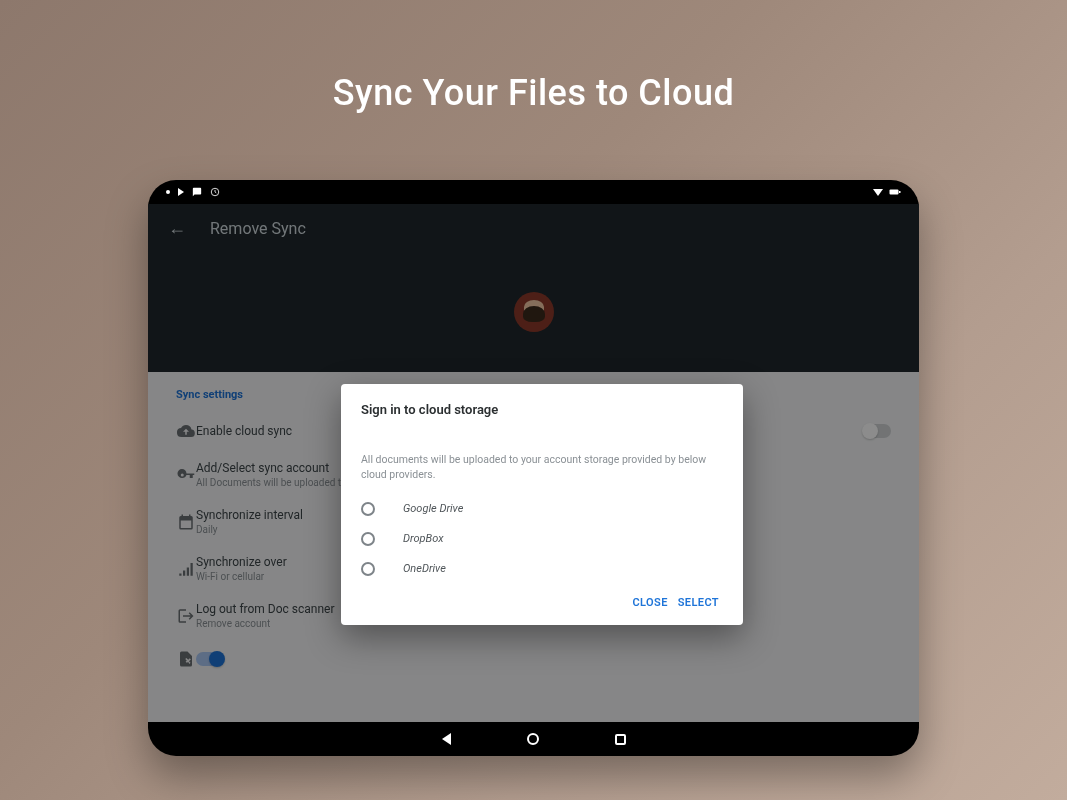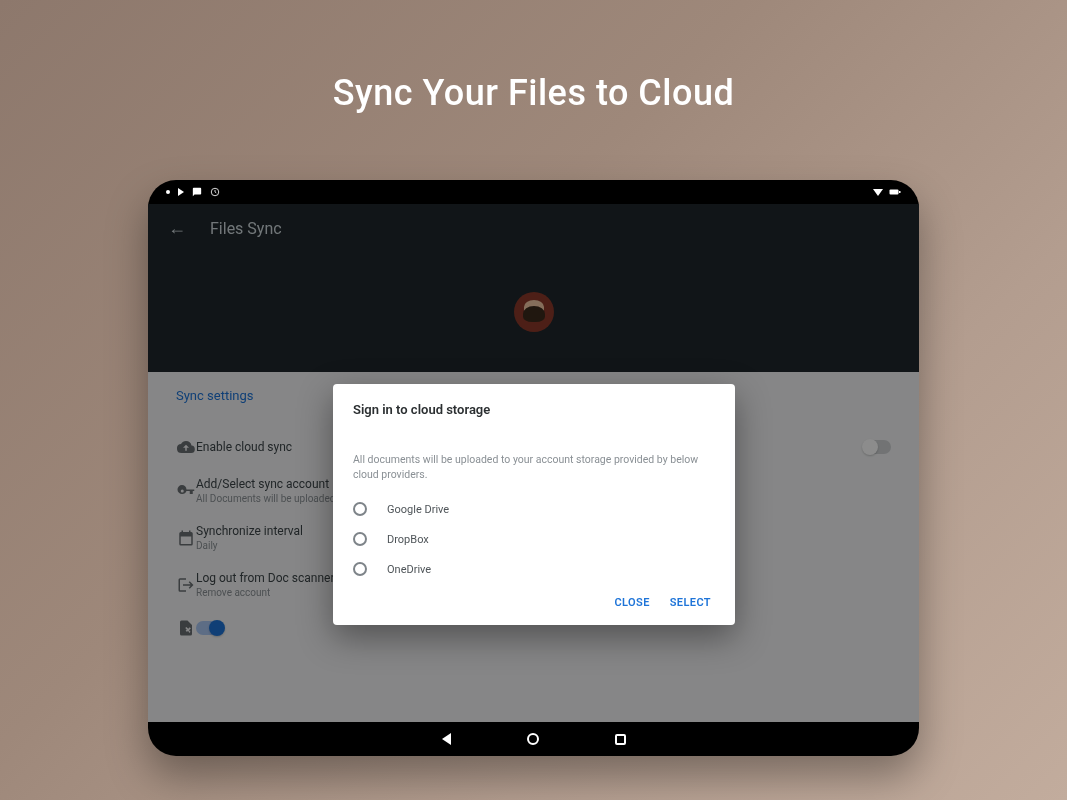--- a/index.html
+++ b/index.html
@@ -16,38 +16,38 @@
   .dot { width:4px;height:4px;border-radius:50%;background:#fff; }
   .screen { position:absolute; left:0; right:0; top:24px; bottom:34px; background:#1f272c; overflow:hidden; }
   .toolbar { height:48px; display:flex; align-items:center; padding:0 20px; gap:24px; }
   .toolbar .back { color:#cfd8dc; font-size:18px; }
   .toolbar .title { color:#cfd8dc; font-size:16px; }
   .hero { height:120px; display:flex; align-items:center; justify-content:center; }
   .avatar { width:40px; height:40px; border-radius:50%; background:#8c3a2a; display:flex; align-items:center; justify-content:center; position:relative; overflow:hidden; }
   .avatar::before { content:""; position:absolute; width:20px; height:14px; background:#f2c9a6; border-radius:50% 50% 0 0; top:8px; }
   .avatar::after { content:""; position:absolute; width:22px; height:16px; background:#3b2a1d; border-radius:60% 60% 50% 50%/60% 60% 40% 40%; top:14px; }
   .content-scroll { position:absolute; left:0; right:0; top:168px; bottom:0; background:#f4f5f6; padding:16px 28px 0 28px; }
-  .section-label { color:#1e74d8; font-size:13px; margin-bottom:24px; }
+  .section-label { color:#1e74d8; font-size:11px; margin-bottom:10px;font-weight:bold; }
   .row { display:flex; align-items:center; padding:10px 0; }
   .row .icon { width:20px; height:20px; display:flex; align-items:center; justify-content:center; color:#6b7074; }
   .row .texts { display:flex; flex-direction:column; flex:1; }
   .row .primary { font-size:12px; color:#3d4549; }
   .row .secondary { font-size:10px; color:#8b9196; margin-top:2px; }
   .toggle { width:28px; height:14px; border-radius:8px; background:#cfd2d4; position:relative; }
   .toggle .knob { position:absolute; width:16px; height:16px; border-radius:50%; background:#fff; top:-1px; left:-1px; box-shadow:0 1px 2px rgba(0,0,0,.2); }
   .toggle.on { background:#a9c6f2; }
   .toggle.on .knob { left:auto; right:-1px; background:#1e74d8; }
   .dim-overlay { position:absolute; inset:0; background:rgba(0,0,0,0.45); }
-  .dialog { position:absolute; left:185px; top:180px; width:402px; background:#fff; border-radius:4px; box-shadow:0 12px 34px rgba(0,0,0,.4); padding:18px 20px 10px; }
+  .dialog { position:absolute; left:193px; top:180px; width:402px; background:#fff; border-radius:4px; box-shadow:0 12px 34px rgba(0,0,0,.4); padding:18px 20px 10px; }
   .dialog h3 { font-size:13px; font-weight:600; color:#2b2f31; margin-bottom:8px; }
   .dialog .desc { font-size:10.5px; color:#8a9095; line-height:1.45; margin-bottom:12px;margin-top:35px; }
-  .opt { display:flex; align-items:flex-end; gap:20px; padding:8px 0; }
+  .opt { display:flex; align-items:flex-start; gap:28px; padding:8px 0;font-style:italic; }
   .radio { width:14px; height:14px; border:2px solid #7e8489; border-radius:50%; }
   .opt-label { font-size:11px; color:#4f5559; }
-  .dialog-actions { display:flex; justify-content:flex-end; gap:20px; padding:12px 4px 6px; }
+  .dialog-actions { display:flex; justify-content:flex-end; gap:10px; padding:12px 4px 6px; }
   .dialog-actions .btn { font-size:11px; font-weight:600; color:#1e74d8; letter-spacing:0.4px; }
   .navbar { position:absolute; left:0; right:0; bottom:0; height:34px; display:flex; align-items:center; justify-content:center; gap:76px; }
   .nav-tri { width:0;height:0;border-top:6px solid transparent;border-bottom:6px solid transparent;border-right:9px solid #fff; }
   .nav-circle { width:12px;height:12px;border:2px solid #fff;border-radius:50%; }
   .nav-square { width:11px;height:11px;border:2px solid #fff;border-radius:2px; }
   svg { display:block; }
 </style>
 </head>
 <body>
 
@@ -73,21 +73,21 @@
         <svg width="12" height="8" viewBox="0 0 24 16" fill="#fff">
             <rect x="1" y="3" width="18" height="10" rx="2"></rect>
             <rect x="20" y="6" width="3" height="4"></rect>
           </svg>
       </div>
     </div>
 
     <div class="screen">
       <div class="toolbar">
         <span class="back">←</span>
-        <span class="title">Files Sync</span>
+        <span class="title">Remove Sync</span>
       </div>
       <div class="hero">
         <div class="avatar"></div>
       </div>
       <div class="content-scroll">
         <div class="section-label">Sync settings</div>
 
         <div class="row">
           <span class="icon">
             <svg width="18" height="18" viewBox="0 0 24 24" fill="currentColor">
@@ -119,20 +119,31 @@
             <svg width="18" height="18" viewBox="0 0 24 24" fill="currentColor">
                 <path d="M19 4h-1V2h-2v2H8V2H6v2H5a2 2 0 0 0-2 2v14a2 2 0 0 0 2 2h14a2 2 0 0 0 2-2V6a2 2 0 0 0-2-2zm0 16H5V10h14v10z"></path>
               </svg>
           </span>
           <div class="texts">
             <span class="primary">Synchronize interval</span>
             <span class="secondary">Daily</span>
           </div>
         </div>
 
+        <div class="row">
+          <span class="icon">
+            <svg width="18" height="18" viewBox="0 0 24 24" fill="currentColor">
+                <path d="M3 18h3v3H3v-3zm5-4h3v7H8v-7zm5-4h3v11h-3V10zm5-6h3v17h-3V4z"></path>
+              </svg>
+          </span>
+          <div class="texts">
+            <span class="primary">Synchronize over</span>
+            <span class="secondary">Wi-Fi or cellular</span>
+          </div>
+        </div>
 
         <div class="row">
           <span class="icon">
             <svg width="18" height="18" viewBox="0 0 24 24" fill="currentColor">
                 <path d="M17 7l-1.4 1.4L18.2 11H8v2h10.2l-2.6 2.6L17 17l5-5-5-5zM4 5h8V3H4a2 2 0 0 0-2 2v14a2 2 0 0 0 2 2h8v-2H4V5z"></path>
               </svg>
           </span>
           <div class="texts">
             <span class="primary">Log out from Doc scanner</span>
             <span class="secondary">Remove account</span>

